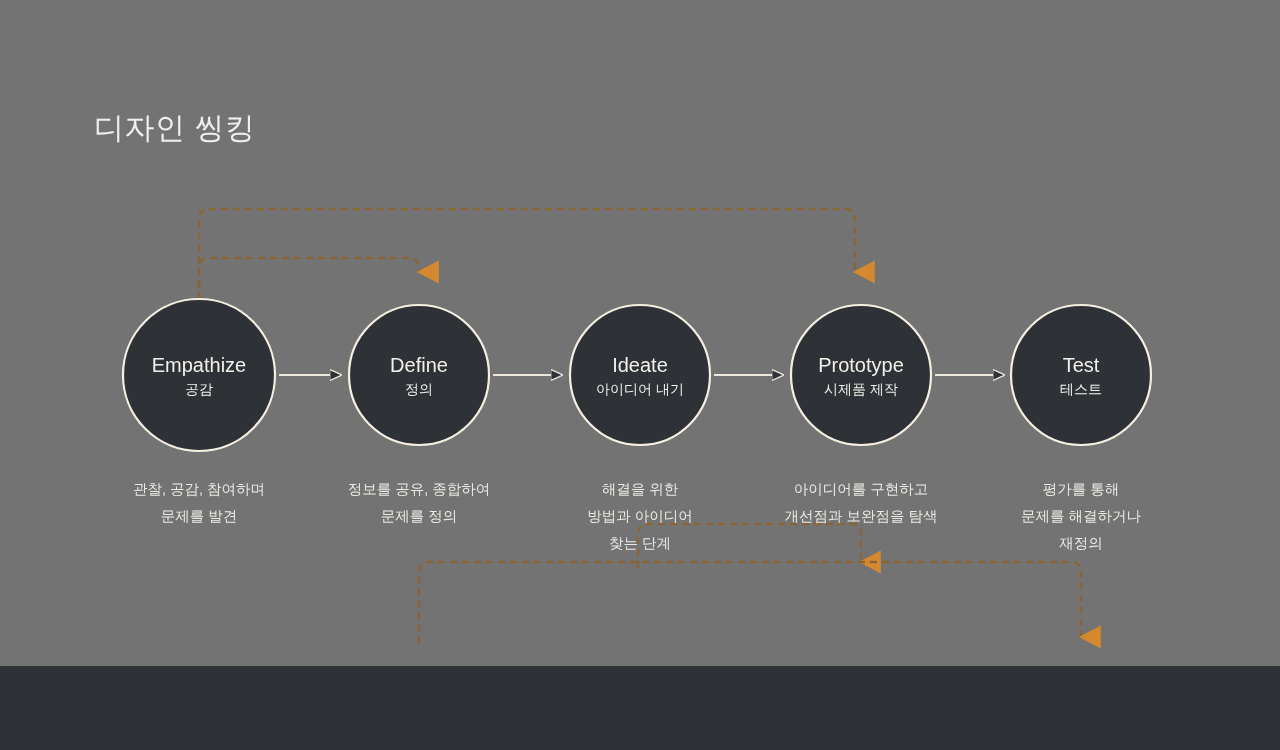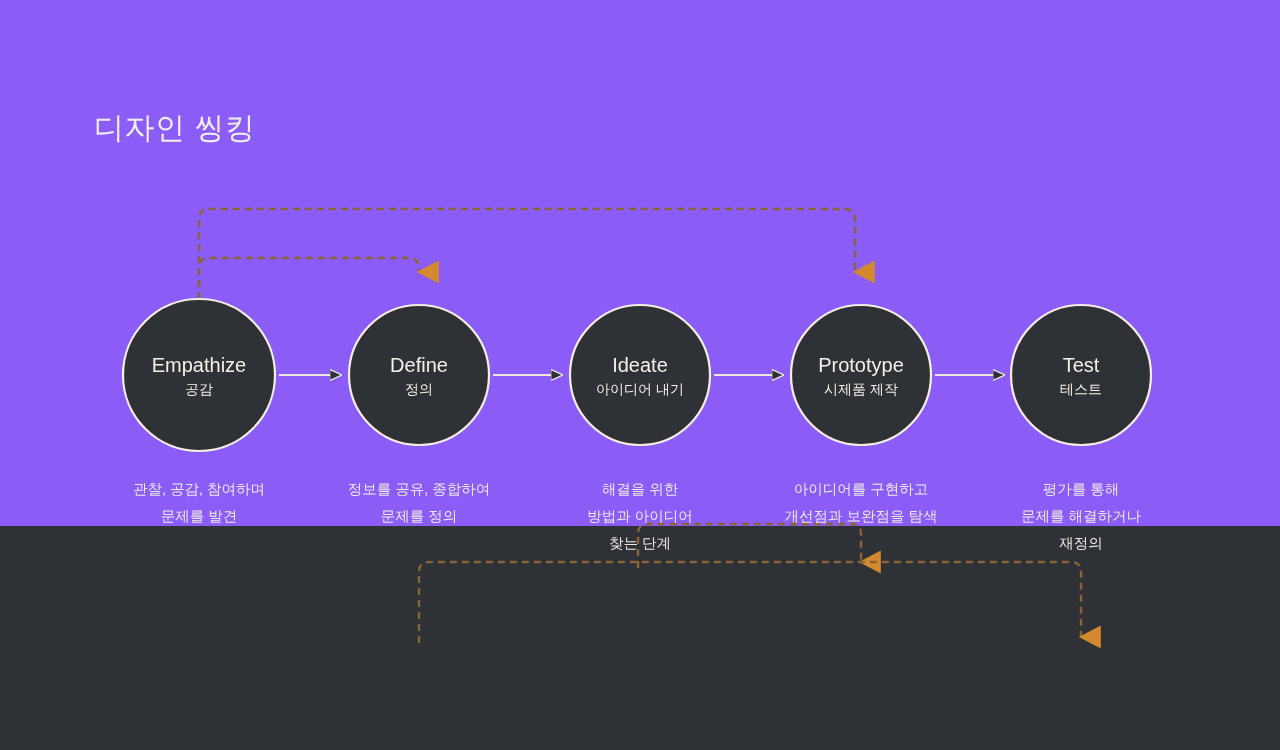--- a/index.html
+++ b/index.html
@@ -11,22 +11,22 @@
     width: 1280px;
     height: 750px;
     overflow: hidden;
     font-family: "Liberation Sans", "DejaVu Sans", sans-serif;
     position: relative;
   }
   #canvas {
     position: absolute;
     inset: 0;
     width: 1280px;
-    height: 526px;
-    background: #8b5cf6;
+    height: 666px;
+    background: #737373;
   }
   .page-title {
     position: absolute;
     left: 94px;
     top: 108px;
     font-size: 30px;
     color: #f0efeb;
     letter-spacing: 0.5px;
     font-weight: 400;
     white-space: nowrap;

